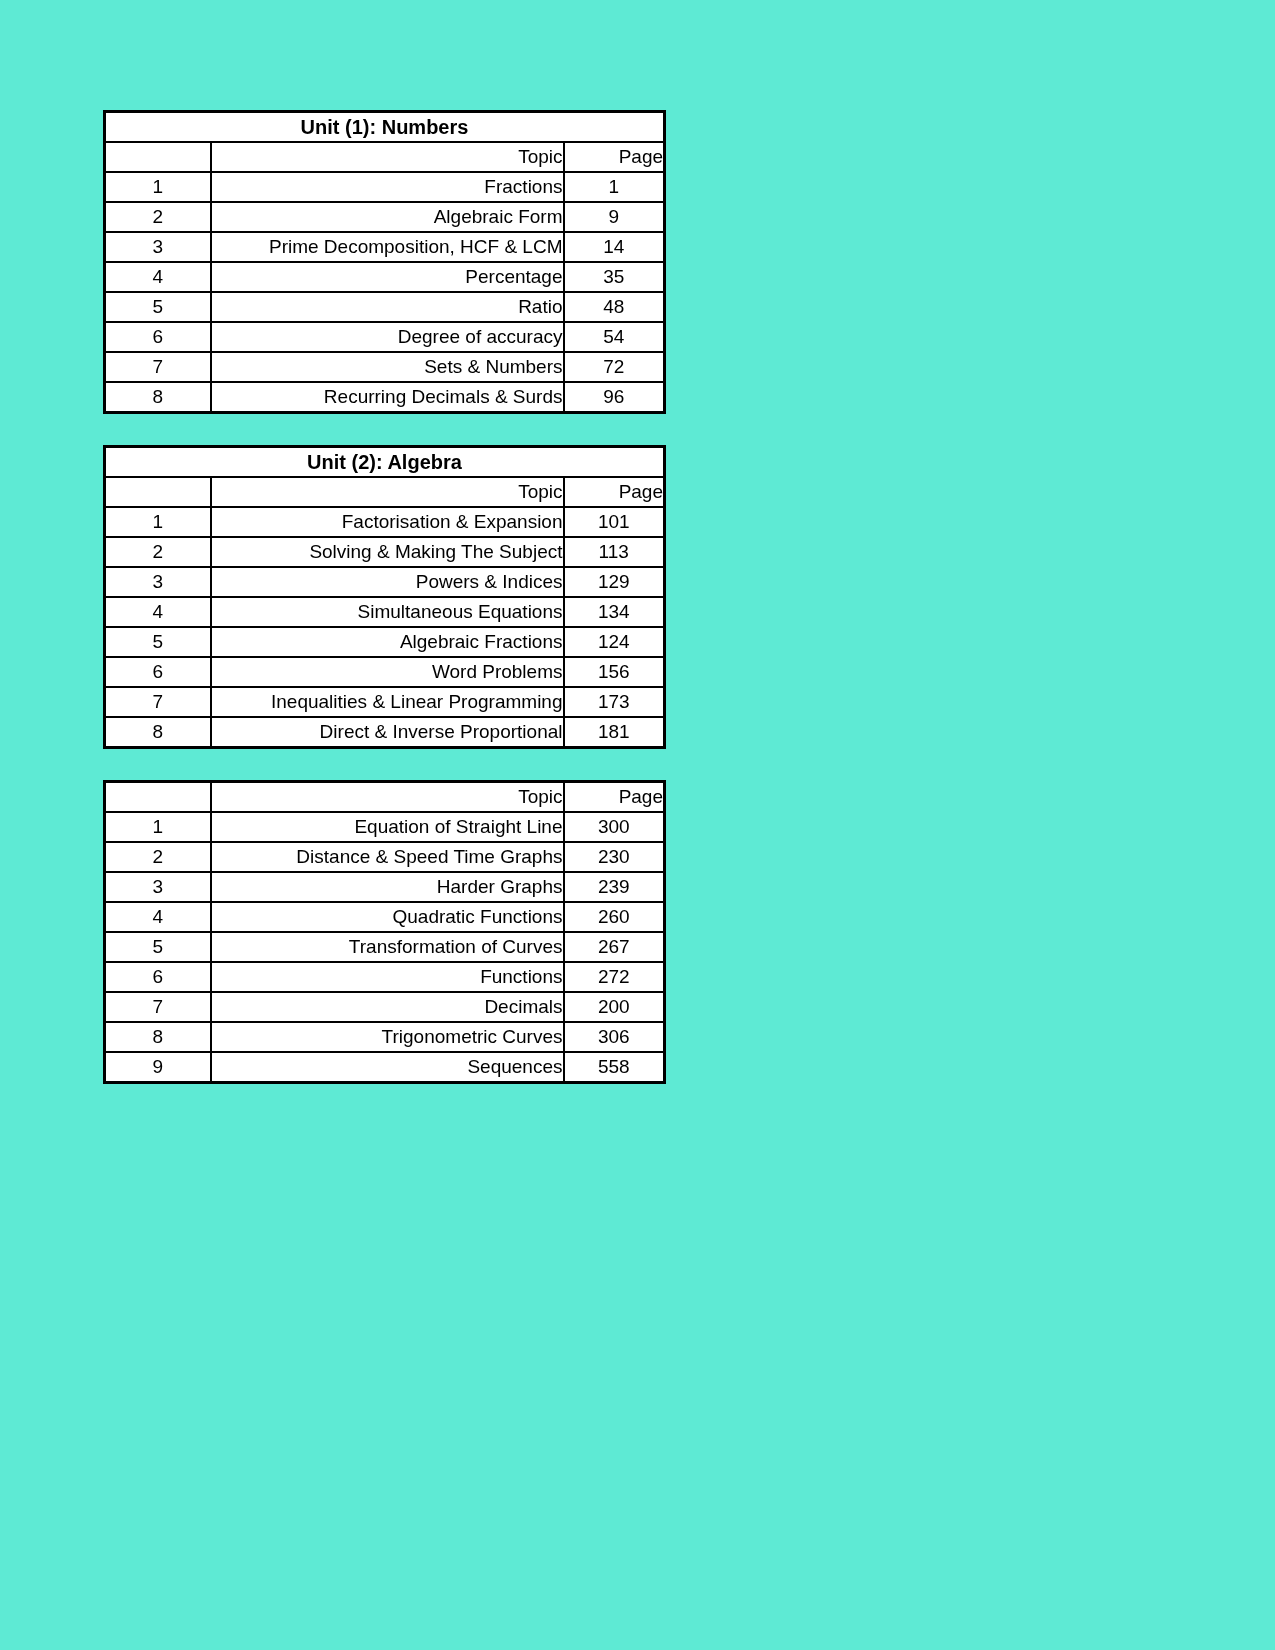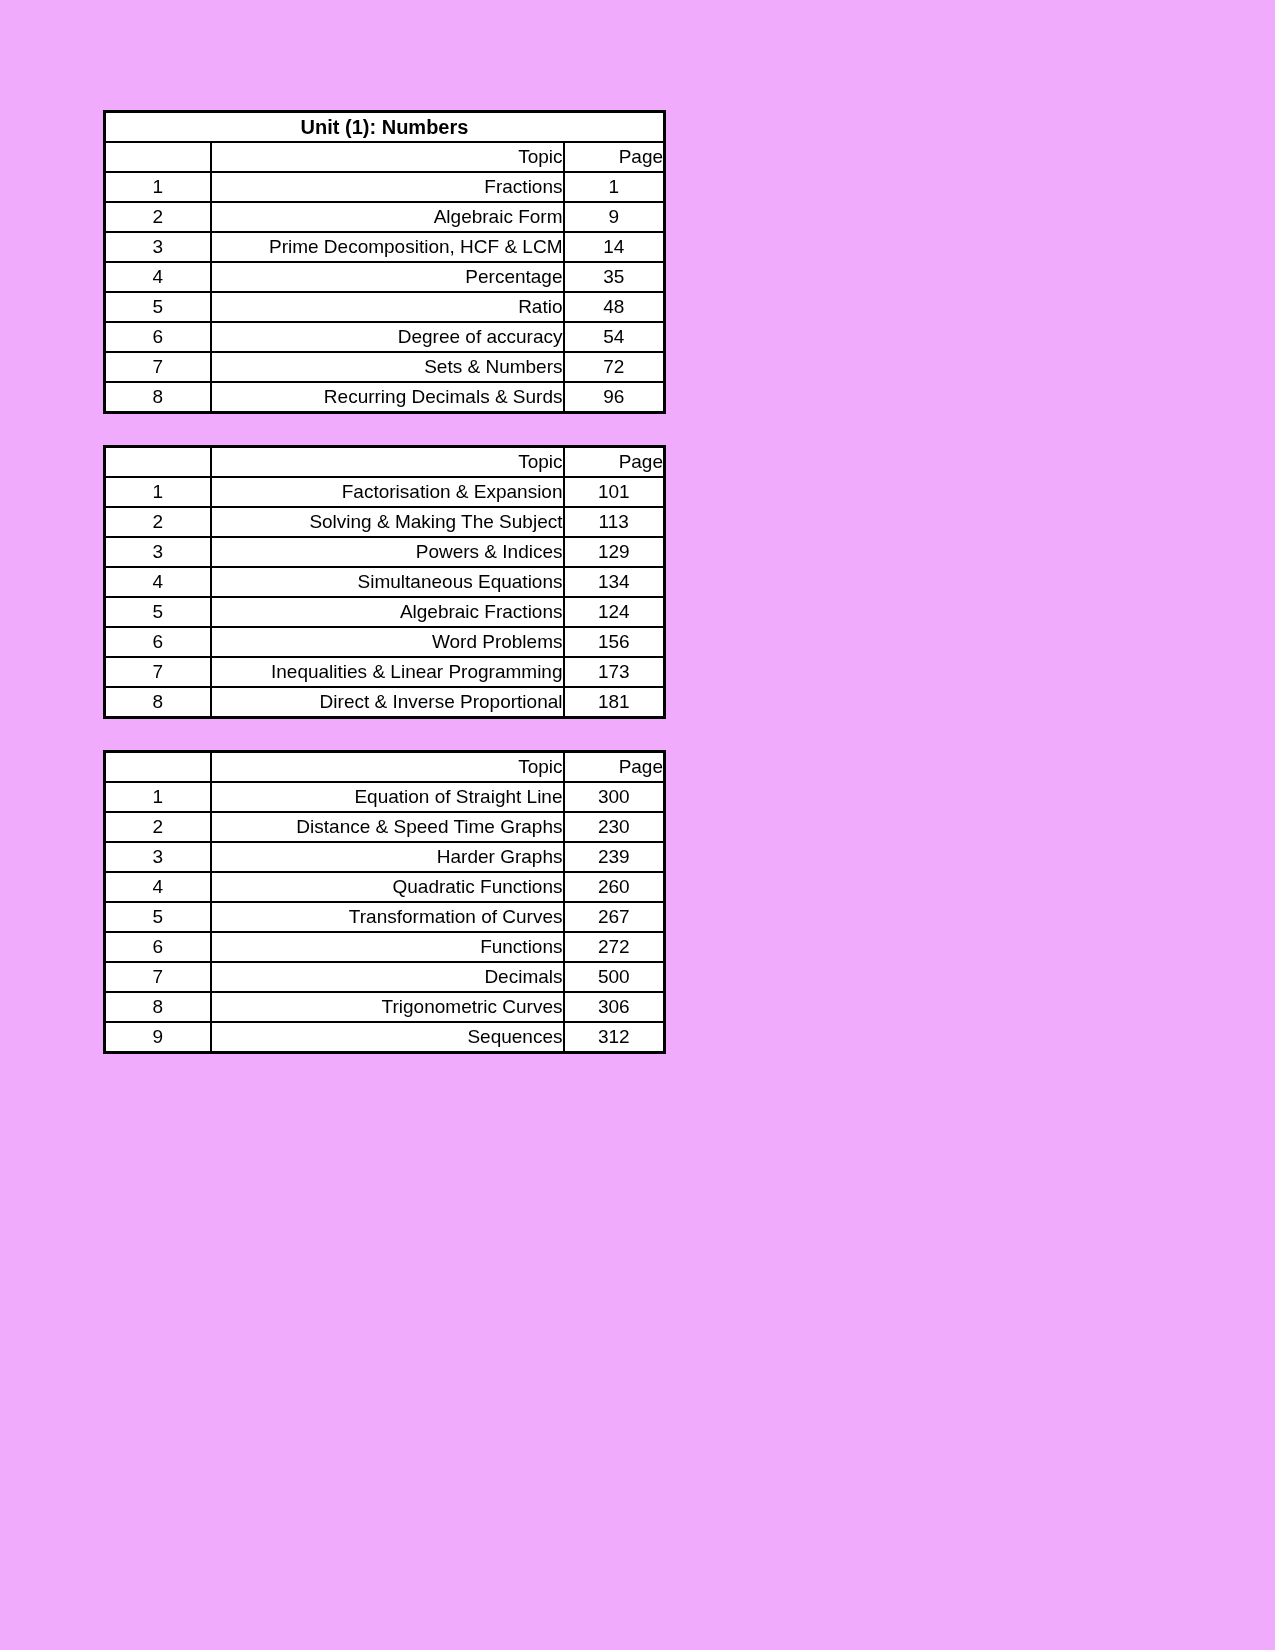--- a/index.html
+++ b/index.html
@@ -4,21 +4,21 @@
 <style>
   html, body {
     margin: 0;
     padding: 0;
     background: #ffffff;
   }
   .sheet {
     position: relative;
     width: 1275px;
     height: 1650px;
-    background: #f0abfc;
+    background: #5eead4;
     font-family: "Liberation Sans", sans-serif;
     color: #000000;
   }
   .tables-wrap {
     position: absolute;
     left: 103px;
     top: 110px;
     display: flex;
     flex-direction: column;
     gap: 31px;
@@ -130,20 +130,23 @@
   </table>
 
   <table class="unit-table">
     <colgroup>
       <col style="width:106px">
       <col style="width:353px">
       <col style="width:101px">
     </colgroup>
     <thead>
       <tr>
+        <th colspan="3" class="title-cell">Unit (2): Algebra</th>
+      </tr>
+      <tr>
         <th class="header-index"></th>
         <th class="header-topic">Topic</th>
         <th class="header-page">Page</th>
       </tr>
     </thead>
     <tbody>
   <tr class="data-row">
     <td class="cell-num">1</td>
     <td class="cell-topic">Factorisation &amp; Expansion</td>
     <td class="cell-page">101</td>
@@ -239,30 +242,30 @@
 
   <tr class="data-row">
     <td class="cell-num">6</td>
     <td class="cell-topic">Functions</td>
     <td class="cell-page">272</td>
   </tr>
 
   <tr class="data-row">
     <td class="cell-num">7</td>
     <td class="cell-topic">Decimals</td>
-    <td class="cell-page">500</td>
+    <td class="cell-page">200</td>
   </tr>
 
   <tr class="data-row">
     <td class="cell-num">8</td>
     <td class="cell-topic">Trigonometric Curves</td>
     <td class="cell-page">306</td>
   </tr>
 
   <tr class="data-row">
     <td class="cell-num">9</td>
     <td class="cell-topic">Sequences</td>
-    <td class="cell-page">312</td>
+    <td class="cell-page">558</td>
   </tr>
 </tbody>
   </table>
 </div>
 </div>
 
 </body></html>

